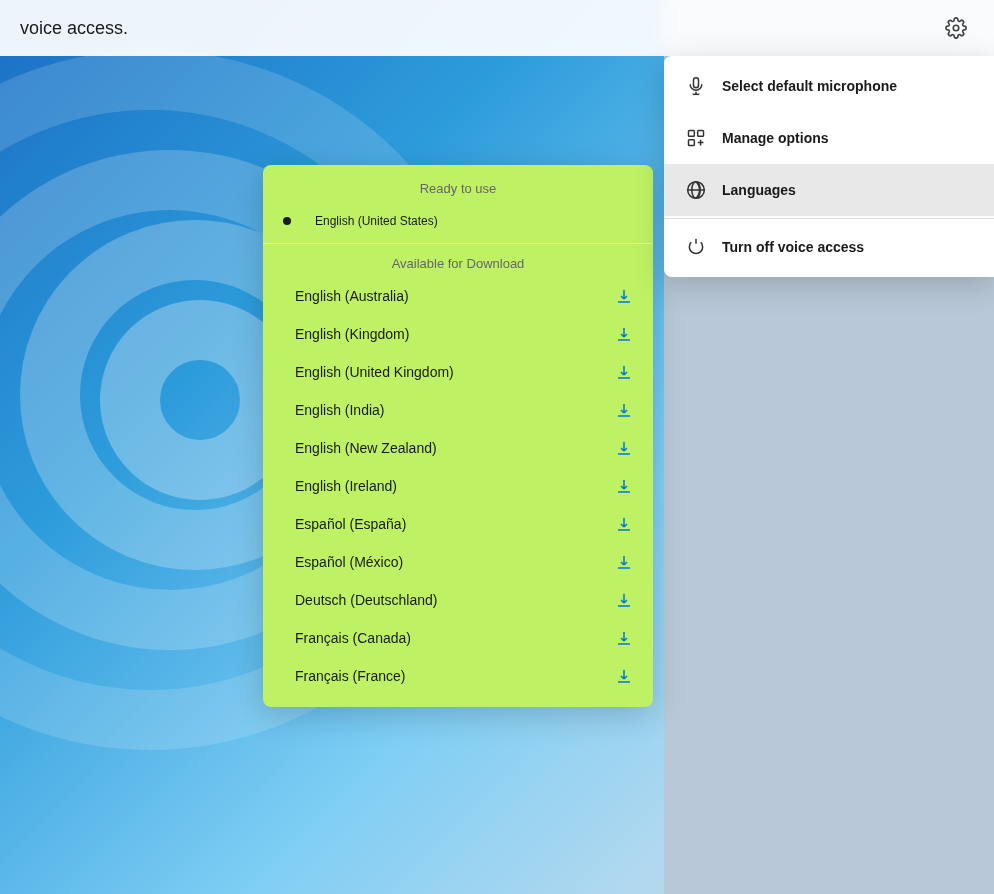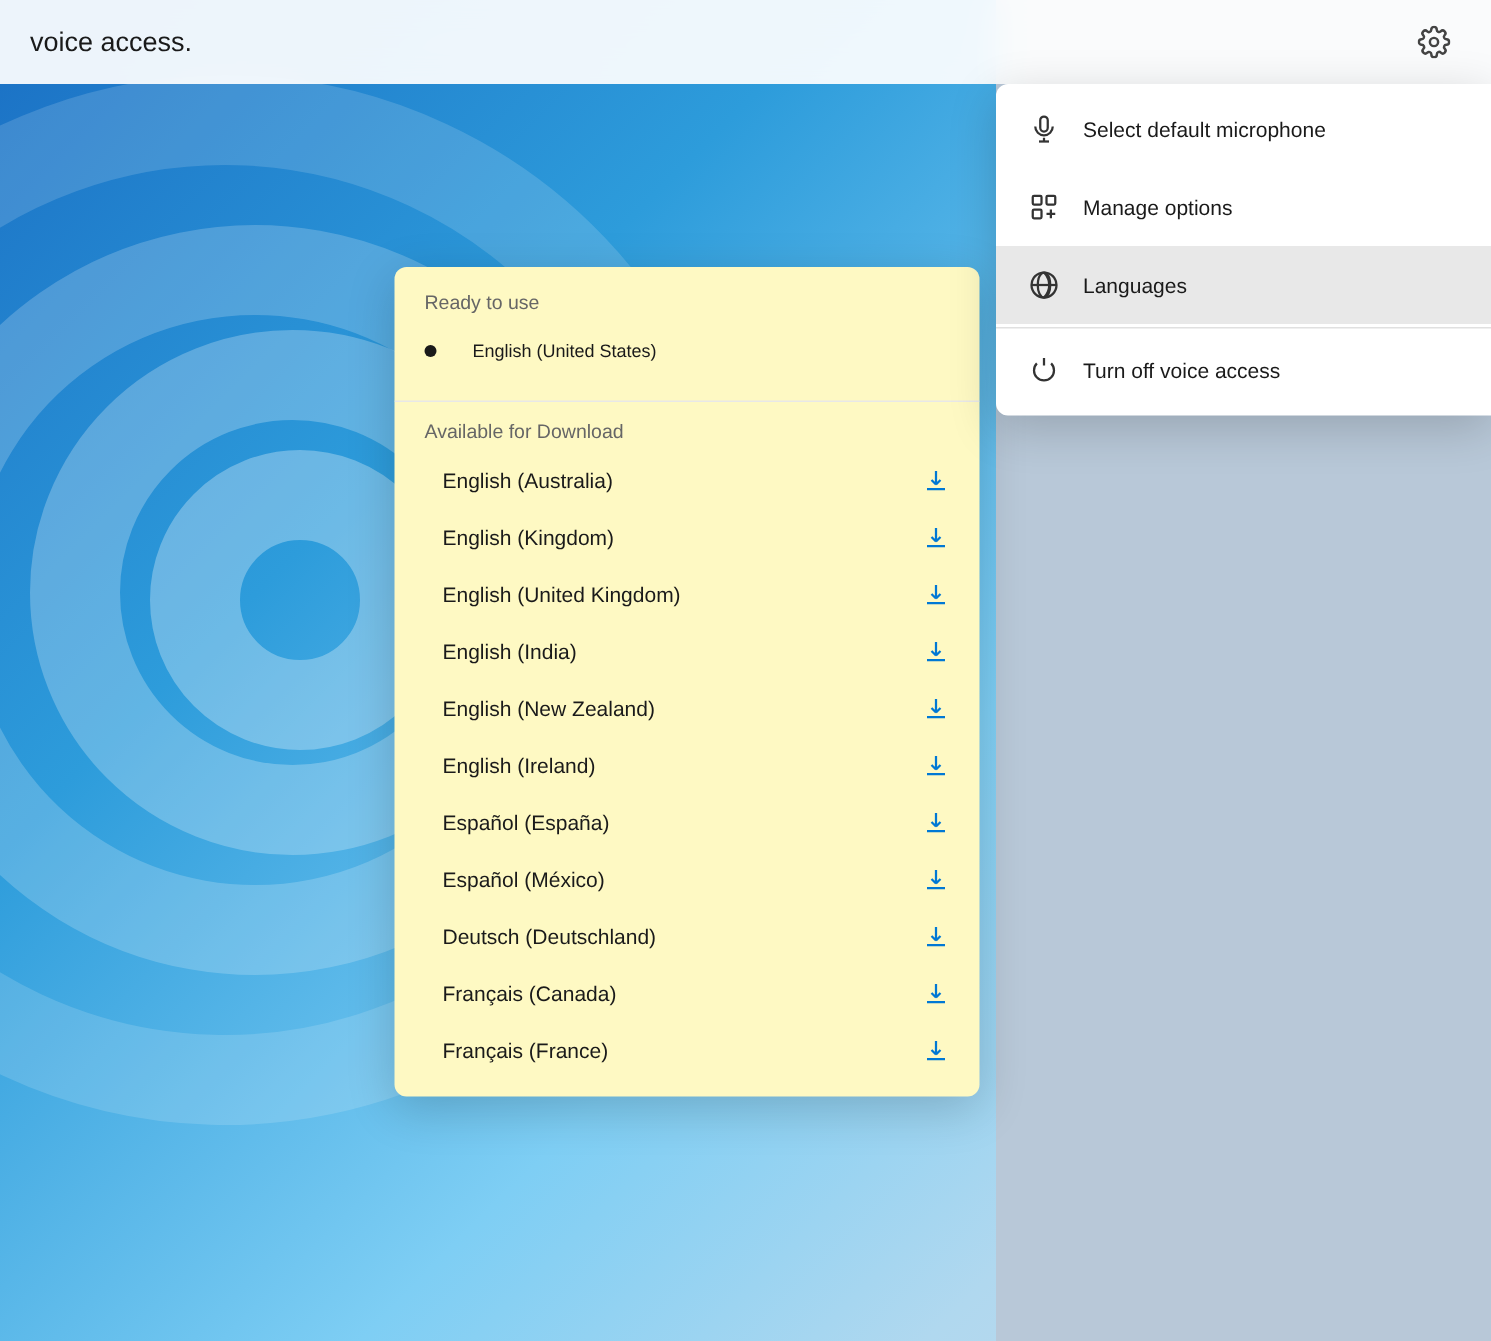--- a/index.html
+++ b/index.html
@@ -89,20 +89,21 @@
     .dropdown-menu {
       position: absolute;
       top: 56px;
       right: 0;
       width: 330px;
       background: #fff;
       border-radius: 8px 0 0 8px;
       box-shadow: 0 8px 32px rgba(0,0,0,0.18);
       z-index: 20;
       padding: 4px 0;
+      font-weight: bold;
     }
     .menu-item {
       display: flex;
       align-items: center;
       gap: 14px;
       padding: 14px 20px;
       cursor: pointer;
       font-size: 14px;
       color: #1a1a1a;
       transition: background 0.1s;
@@ -123,29 +124,30 @@
     }
     .menu-divider {
       height: 1px;
       background: #e0e0e0;
       margin: 2px 0;
     }
 
     
     .languages-panel {
       position: absolute;
-      top: 178px;
+      top: 165px;
       left: 263px;
       width: 390px;
-      background: #fef9c3;
+      background: #bef264;
       border-radius: 8px;
       box-shadow: 0 8px 32px rgba(0,0,0,0.18);
       z-index: 15;
       padding-bottom: 12px;
       overflow: hidden;
+      text-align: center;
     }
     .lang-section-title {
       font-size: 13px;
       color: #666;
       padding: 16px 20px 8px 20px;
     }
     .lang-ready-item {
       display: flex;
       align-items: center;
       gap: 24px;
@@ -154,21 +156,21 @@
       color: #1a1a1a;
     }
     .lang-ready-dot {
       width: 8px; height: 8px;
       border-radius: 50%;
       background: #1a1a1a;
       flex-shrink: 0;
     }
     .lang-download-section {
       border-top: 1px solid #e8e8e8;
-      margin-top: 16px;
+      margin-top: 5px;
     }
     .lang-download-title {
       font-size: 13px;
       color: #666;
       padding: 12px 20px 6px 20px;
     }
     .lang-download-item {
       display: flex;
       align-items: center;
       justify-content: space-between;

